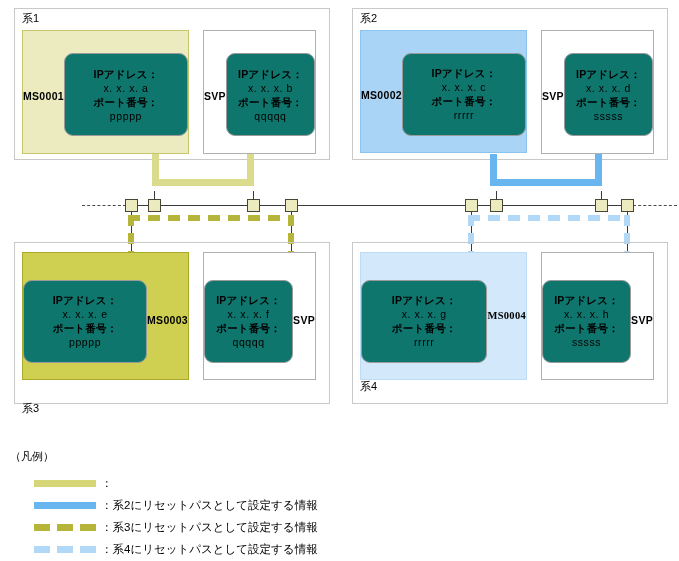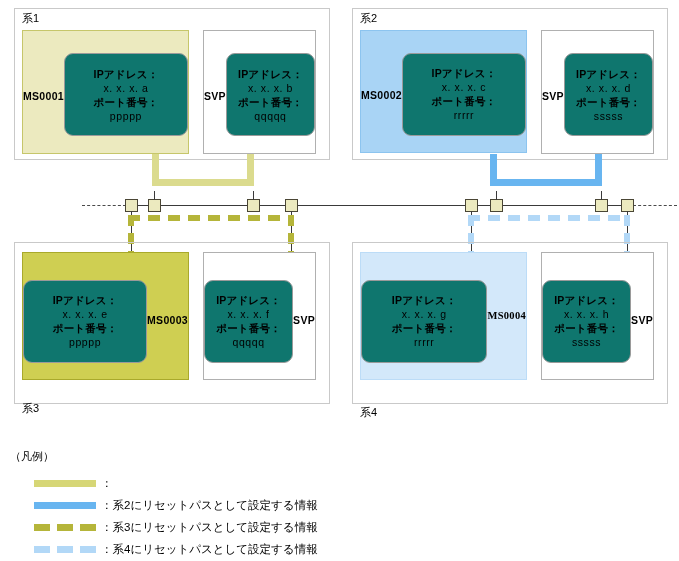--- a/index.html
+++ b/index.html
@@ -246,21 +246,21 @@
     <div class="info-card" style="width:95px;height:83px;margin-top:10px;">
       <div class="info-line jp">IPアドレス：</div>
       <div class="info-line val">x. x. x. f</div>
       <div class="info-line jp">ポート番号：</div>
       <div class="info-line val">qqqqq</div>
     </div>
     <div class="unit-title" style="margin-top:8px;">SVP</div>
   </div>
 
   <div class="sys-frame" style="left:352px;top:242px;width:316px;height:162px;"></div>
-  <div class="sys-label" style="left:360px;top:406px;">系4</div>
+  <div class="sys-label" style="left:360px;top:380px;">系4</div>
 
   <div class="unit unit-paleblue" style="left:360px;top:252px;width:167px;height:128px;">
     <div class="info-card" style="width:141px;height:83px;margin-top:10px;">
       <div class="info-line jp">IPアドレス：</div>
       <div class="info-line val">x. x. x. g</div>
       <div class="info-line jp">ポート番号：</div>
       <div class="info-line val">rrrrr</div>
     </div>
     <div class="unit-title" style="font-family:Liberation Serif, serif;">MS0004</div>
   </div>

